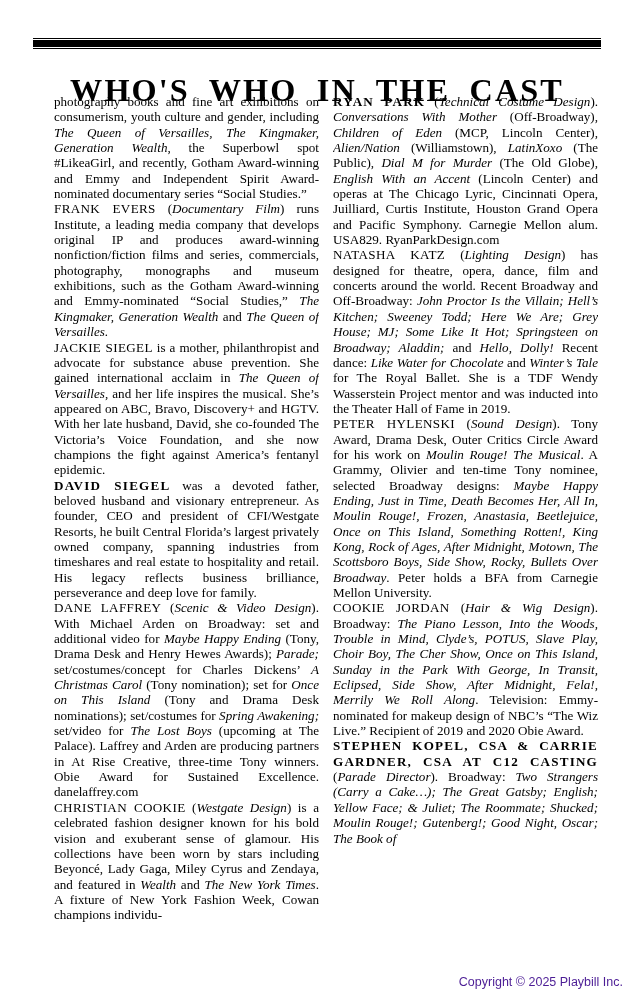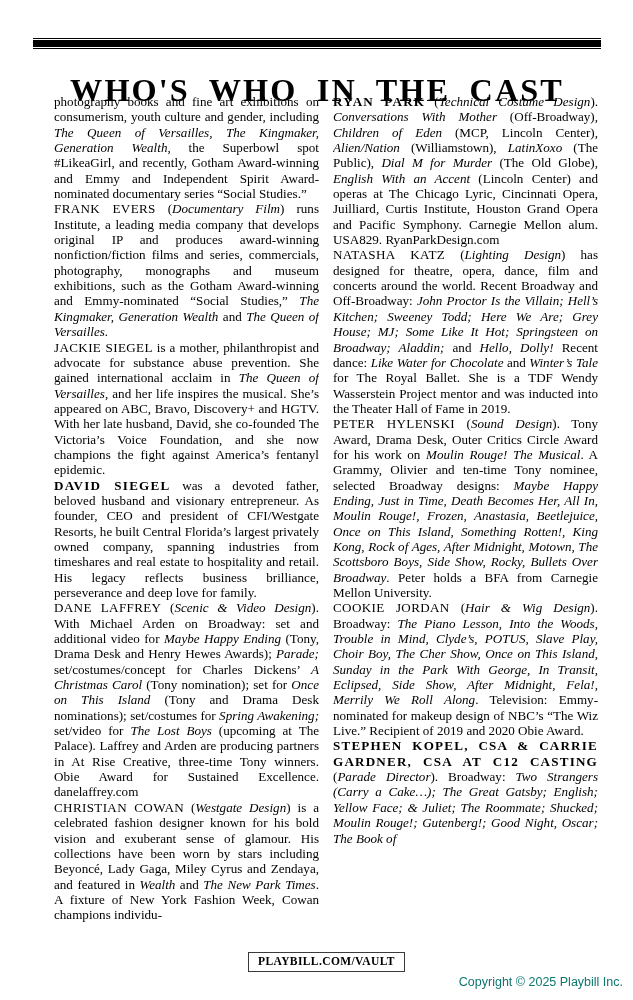--- a/index.html
+++ b/index.html
@@ -121,21 +121,21 @@
   }
 
   
   .copyright {
     position: absolute;
     right: 10px;
     top: 975px;
     font-family: "Liberation Sans", "DejaVu Sans", sans-serif;
     font-size: 12.5px;
     line-height: 15px;
-    color: #0f766e;
+    color: #4c1d95;
     white-space: nowrap;
   }
 </style>
 </head>
 <body>
 
 <div class="page">
 
   <div class="header-rule">
     <div class="rule-hair"></div>
@@ -147,28 +147,27 @@
 
   <h1 class="page-title">WHO'S  WHO  IN  THE  CAST</h1>
 
   <div class="columns">
     <div class="column">
       <p class="bio cont">photography books and fine art exhibitions on consumerism, youth culture and gender, including <i>The Queen of Versailles, The Kingmaker, Generation Wealth</i>, the Superbowl spot #LikeaGirl, and recently, Gotham Award-winning and Emmy and Independent Spirit Award-nominated documentary series “Social Studies.”</p>
       <p class="bio"><span class="nm">FRANK EVERS</span> (<i>Documentary Film</i>) runs Institute, a leading media company that develops original IP and produces award-winning nonfiction/fiction films and series, commercials, photography, monographs and museum exhibitions, such as the Gotham Award-winning and Emmy-nominated “Social Studies,” <i>The Kingmaker, Generation Wealth</i> and <i>The Queen of Versailles.</i></p>
       <p class="bio"><span class="nm">JACKIE SIEGEL</span> is a mother, philanthropist and advocate for substance abuse prevention. She gained international acclaim in <i>The Queen of Versailles</i>, and her life inspires the musical. She’s appeared on ABC, Bravo, Discovery+ and HGTV. With her late husband, David, she co-founded The Victoria’s Voice Foundation, and she now champions the fight against America’s fentanyl epidemic.</p>
       <p class="bio"><span class="nm-wide">DAVID SIEGEL</span> was a devoted father, beloved husband and visionary entrepreneur. As founder, CEO and president of CFI/Westgate Resorts, he built Central Florida’s largest privately owned company, spanning industries from timeshares and real estate to hospitality and retail. His legacy reflects business brilliance, perseverance and deep love for family.</p>
       <p class="bio"><span class="nm">DANE LAFFREY</span> (<i>Scenic &amp; Video Design</i>). With Michael Arden on Broadway: set and additional video for <i>Maybe Happy Ending</i> (Tony, Drama Desk and Henry Hewes Awards); <i>Parade;</i> set/costumes/concept for Charles Dickens’ <i>A Christmas Carol</i> (Tony nomination); set for <i>Once on This Island</i> (Tony and Drama Desk nominations); set/costumes for <i>Spring Awakening;</i> set/video for <i>The Lost Boys</i> (upcoming at The Palace). Laffrey and Arden are producing partners in At Rise Creative, three-time Tony winners. Obie Award for Sustained Excellence. danelaffrey.com</p>
-      <p class="bio"><span class="nm">CHRISTIAN COWAN</span> (<i>Westgate Design</i>) is a celebrated fashion designer known for his bold vision and exuberant sense of glamour. His collections have been worn by stars including Beyoncé, Lady Gaga, Miley Cyrus and Zendaya, and featured in <i>Wealth</i> and <i>The New Park Times</i>. A fixture of New York Fashion Week, Cowan champions individu-</p>
+      <p class="bio"><span class="nm">CHRISTIAN COOKIE</span> (<i>Westgate Design</i>) is a celebrated fashion designer known for his bold vision and exuberant sense of glamour. His collections have been worn by stars including Beyoncé, Lady Gaga, Miley Cyrus and Zendaya, and featured in <i>Wealth</i> and <i>The New York Times</i>. A fixture of New York Fashion Week, Cowan champions individu-</p>
     </div>
     <div class="column">
       <p class="bio"><span class="nm-wide">RYAN PARK</span> (<i>Technical Costume Design</i>). <i>Conversations With Mother</i> (Off-Broadway), <i>Children of Eden</i> (MCP, Lincoln Center), <i>Alien/Nation</i> (Williamstown), <i>LatinXoxo</i> (The Public), <i>Dial M for Murder</i> (The Old Globe), <i>English With an Accent</i> (Lincoln Center) and operas at The Chicago Lyric, Cincinnati Opera, Juilliard, Curtis Institute, Houston Grand Opera and Pacific Symphony. Carnegie Mellon alum. USA829. RyanParkDesign.com</p>
       <p class="bio"><span class="nm">NATASHA KATZ</span> (<i>Lighting Design</i>) has designed for theatre, opera, dance, film and concerts around the world. Recent Broadway and Off-Broadway: <i>John Proctor Is the Villain; Hell’s Kitchen; Sweeney Todd; Here We Are; Grey House; MJ; Some Like It Hot; Springsteen on Broadway; Aladdin;</i> and <i>Hello, Dolly!</i> Recent dance: <i>Like Water for Chocolate</i> and <i>Winter’s Tale</i> for The Royal Ballet. She is a TDF Wendy Wasserstein Project mentor and was inducted into the Theater Hall of Fame in 2019.</p>
       <p class="bio"><span class="nm">PETER HYLENSKI</span> (<i>Sound Design</i>). Tony Award, Drama Desk, Outer Critics Circle Award for his work on <i>Moulin Rouge! The Musical</i>. A Grammy, Olivier and ten-time Tony nominee, selected Broadway designs: <i>Maybe Happy Ending, Just in Time, Death Becomes Her, All In, Moulin Rouge!, Frozen, Anastasia, Beetlejuice, Once on This Island, Something Rotten!, King Kong, Rock of Ages, After Midnight, Motown, The Scottsboro Boys, Side Show, Rocky, Bullets Over Broadway</i>. Peter holds a BFA from Carnegie Mellon University.</p>
       <p class="bio"><span class="nm">COOKIE JORDAN</span> (<i>Hair &amp; Wig Design</i>). Broadway: <i>The Piano Lesson, Into the Woods, Trouble in Mind, Clyde’s, POTUS, Slave Play, Choir Boy, The Cher Show, Once on This Island, Sunday in the Park With George, In Transit, Eclipsed, Side Show, After Midnight, Fela!, Merrily We Roll Along</i>. Television: Emmy-nominated for makeup design of NBC’s “The Wiz Live.” Recipient of 2019 and 2020 Obie Award.</p>
       <p class="bio"><span class="nm-wide">STEPHEN KOPEL, CSA &amp; CARRIE GARDNER, CSA AT C12 CASTING</span> (<i>Parade Director</i>). Broadway: <i>Two Strangers (Carry a Cake…); The Great Gatsby; English; Yellow Face; &amp; Juliet; The Roommate; Shucked; Moulin Rouge!; Gutenberg!; Good Night, Oscar; The Book of</i></p>
     </div>
   </div>
 
-  <div class="vault-badge">PLAYBILL.COM/VAULT</div>
 
   <div class="copyright">Copyright © 2025 Playbill Inc.</div>
 
 </div>
 
 </body></html>

